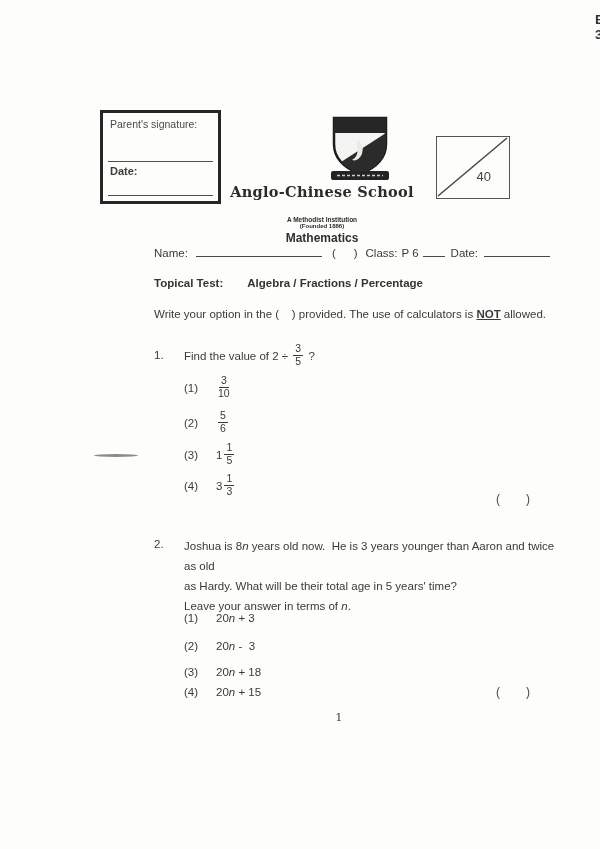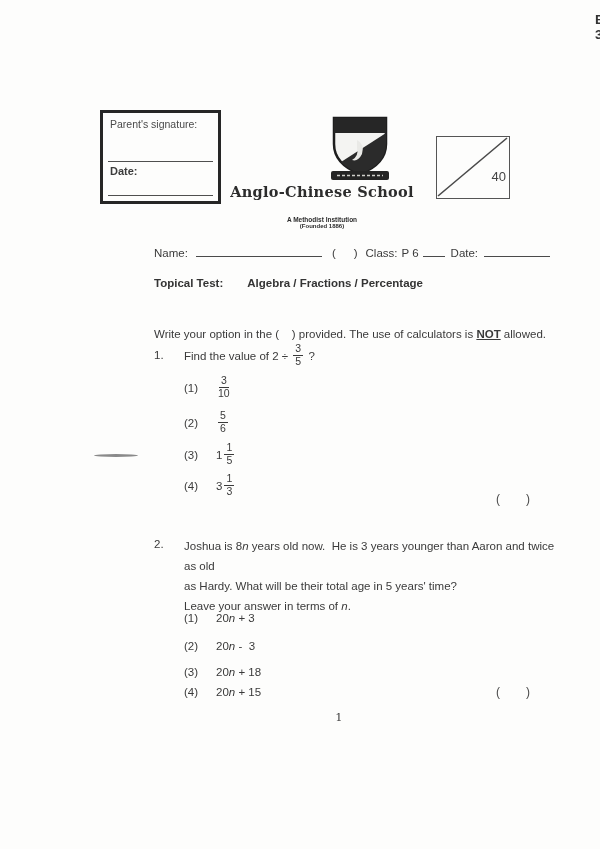--- a/index.html
+++ b/index.html
@@ -27,33 +27,33 @@
   .schoolname { left:0; width:600px; text-align:center; font-family:"DejaVu Serif", serif; font-weight:bold; color:#2c2c2c; }
   .sn1 { top:183px; font-size:14.5px; letter-spacing:0.3px; }
   .sn2 { top:199px; font-size:13px; }
   .sn3 { top:216px; font-size:6.5px; font-family:"Liberation Sans", sans-serif; font-weight:bold; }
   .sn4 { top:223px; font-size:6px; font-family:"Liberation Sans", sans-serif; font-weight:bold; }
   .subject { top:231px; left:0; width:600px; text-align:center; font-size:12px; font-weight:700; color:#303030; }
 
   
   .marksbox { left:436px; top:136px; width:74px; height:63px; border:1.6px solid #555; }
   .marksbox svg { position:absolute; left:0; top:0; }
-  .marksbox .mk { position:absolute; right:3px; top:32px; font-size:13px; color:#444; }
+  .marksbox .mk { position:absolute; right:18px; top:32px; font-size:13px; color:#444; }
 
   
   .namerow { left:110px; top:247px; display:flex; align-items:baseline; font-size:11.5px; color:#3a3a3a; }
   .uline { display:inline-block; border-bottom:1.3px solid #4a4a4a; height:0.9em; }
   .gap4{width:4px}.gap6{width:6px}.gap8{width:8px}.gap10{width:10px}.gap18{width:18px}
 
   .topical { left:110px; top:277px; font-size:11.5px; font-weight:700; color:#343434; }
   .topical .topics { margin-left:24px; }
 
   .secthead { left:110px; top:303px; font-size:11.8px; font-weight:700; color:#323232;
               text-decoration:underline; text-underline-offset:2px; }
-  .instr { left:110px; top:328px; font-size:11.5px; color:#3a3a3a; }
+  .instr { left:110px; top:308px; font-size:11.5px; color:#3a3a3a; }
   .instr .not { font-weight:700; text-decoration:underline; }
 
   
   .qnum { font-size:11.5px; color:#3a3a3a; }
   .qtext { font-size:11.5px; color:#3a3a3a; line-height:20px; }
   .ital { font-style:italic; }
 
   .frac { display:inline-flex; flex-direction:column; align-items:center; vertical-align:middle;
           line-height:1.05; font-size:10.5px; margin:0 2px; position:relative; top:-1px; }
   .frac .fnum { padding:0 2px 0.5px; border-bottom:1.1px solid #3a3a3a; }
@@ -91,20 +91,21 @@
       <path d="M55,17 L55,28 Q55,48 29,58 Q17,53 10,46 Z" fill="#2b2b2b"></path>
       <path d="M26,24 Q34,28 31,38 Q27,46 21,44 Q28,40 26,32 Z" fill="#e9e9e6"></path>
       <rect x="0" y="55" width="58" height="9" rx="2" fill="#242424"></rect>
       <path d="M0,55 L-2,59 L0,63 Z M58,55 L60,59 L58,63 Z" fill="#242424"></path>
       <line x1="6" y1="59.5" x2="52" y2="59.5" stroke="#cfcfca" stroke-width="1.6" stroke-dasharray="3 2"></line>
     </svg>
   </div>
   <div class="abs schoolname sn1">Anglo-Chinese School</div>
   <div class="abs schoolname sn3">A Methodist Institution</div>
   <div class="abs schoolname sn4">(Founded 1886)</div>
+  <div class="abs subject">Mathematics</div>
 
   <div class="abs marksbox">
     <svg width="71" height="60" viewBox="0 0 71 60">
       <line x1="1" y1="59" x2="70" y2="1" stroke="#4a4a4a" stroke-width="1.6"></line>
     </svg>
     <div class="mk">40</div>
   </div>
 
   <div class="abs namerow">
     <span>Name:</span>

